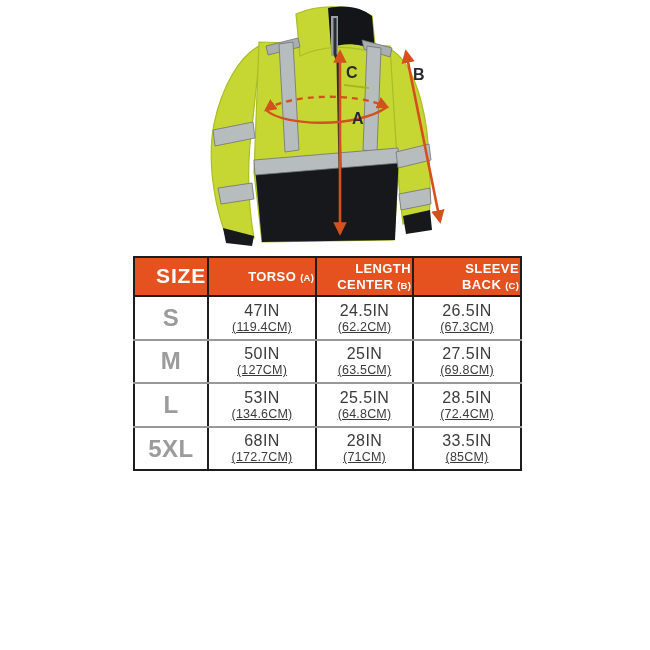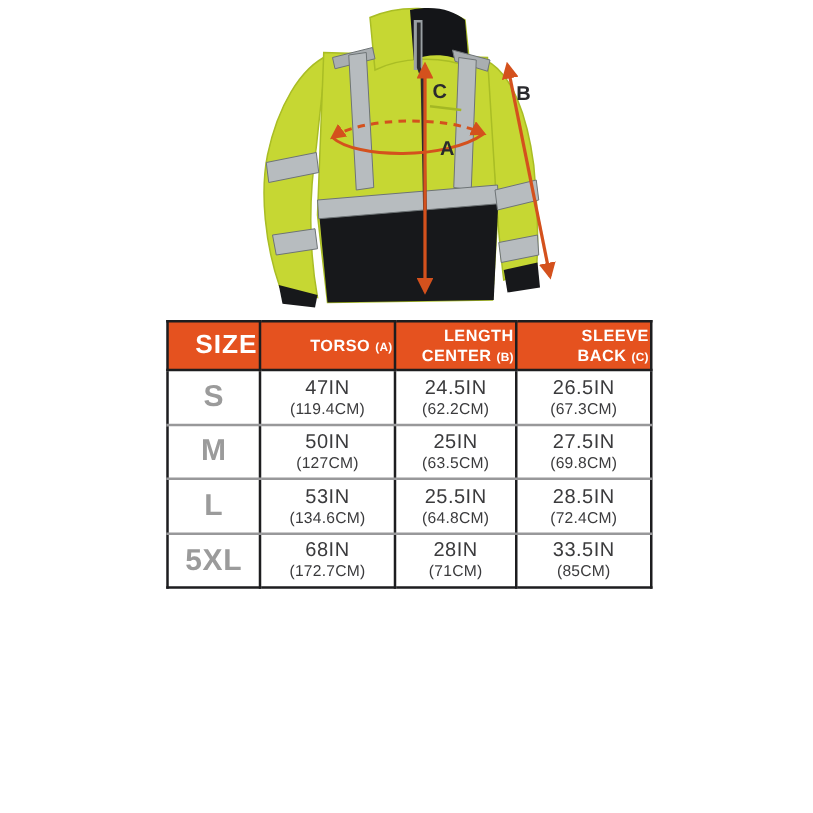--- a/index.html
+++ b/index.html
@@ -38,21 +38,21 @@
     text-align:center;vertical-align:middle;padding:0;
   }
   table.size-chart tbody tr{height:43.6px;}
   table.size-chart tbody tr:first-child td{border-top:2px solid var(--table_border_dark,#1d1d1f);}
   table.size-chart tbody tr:last-child td{border-bottom:2px solid var(--table_border_dark,#1d1d1f);border-radius:11px;}
   td.size{
     color:var(--size_label_gray,#9b9b9b);
     font-size:24px;font-weight:800;letter-spacing:.5px;
   }
   td .in{font-size:16px;color:var(--cell_text,#3b3b3d);letter-spacing:.4px;line-height:1.12;}
-  td .cm{font-size:12.5px;color:var(--cell_text,#3b3b3d);letter-spacing:.2px;line-height:1.15;}
+  td .cm{font-size:12.5px;color:var(--cell_text,#3b3b3d);letter-spacing:.2px;line-height:1.15;text-decoration:underline;}
   .measure-label{font-size:16px;font-weight:600;fill:#2a2a2e;}
 </style>
 </head>
 <body>
 
 <div class="stage">
 
   <div class="jacket-wrap">
     <svg width="650" height="252" viewBox="0 0 650 252" xmlns="http://www.w3.org/2000/svg">
       <defs>

